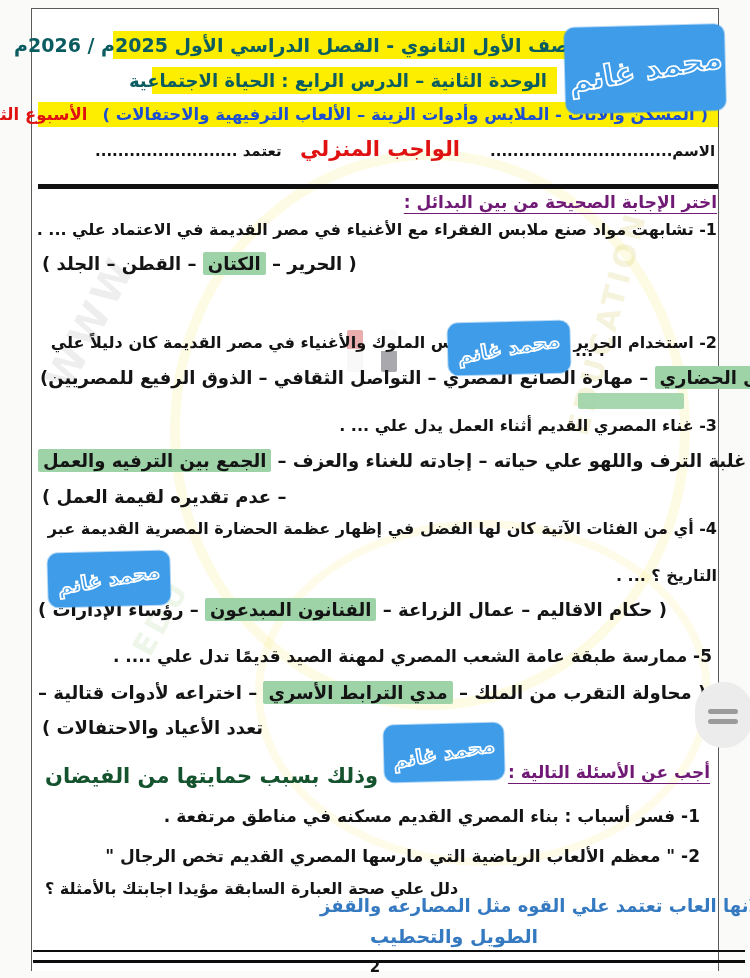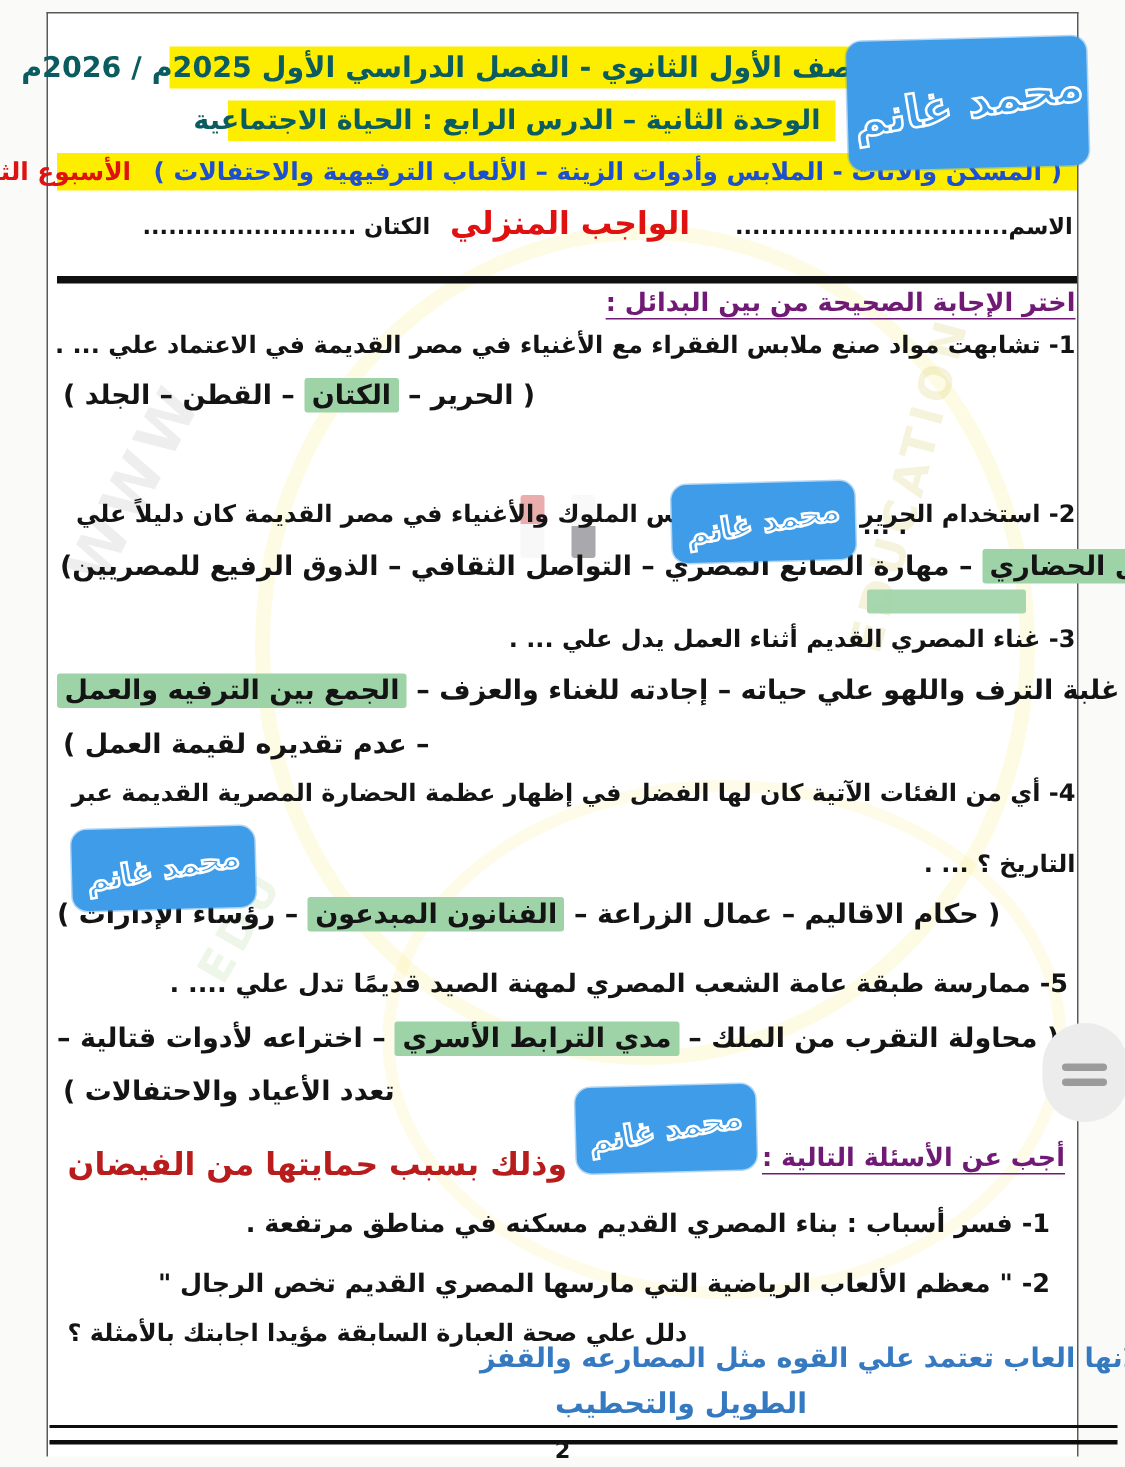--- a/index.html
+++ b/index.html
@@ -44,21 +44,21 @@
   }
   .stamp span{
     font-weight:bold; direction:rtl; color:transparent;
     -webkit-text-stroke:1.7px #ffffff; transform:rotate(-8deg); white-space:nowrap;
   }
   .stamp-1{left:565px; top:26px; width:160px; height:86px;} .stamp-1 span{font-size:30px;}
   .stamp-2{left:448px; top:322px; width:122px; height:52px;} .stamp-2 span{font-size:20px;}
   .stamp-3{left:48px; top:552px; width:122px; height:54px;} .stamp-3 span{font-size:20px;}
   .stamp-4{left:384px; top:724px; width:120px; height:57px;} .stamp-4 span{font-size:20px;}
 
-  .hand-green{color:#b91c1c; font-size:21px;}
+  .hand-green{color:#14532d; font-size:21px;}
   .hand-blue{color:#3579c0; font-size:18px;}
 
   .divider-thick{position:absolute; left:38px; top:184px; width:680px; height:5px; background:#101010; z-index:3;}
   .footer-rule{position:absolute; left:33px; top:950px; width:712px; height:8px;
     border-top:2.5px solid #0d0d0d; border-bottom:3.5px solid #0d0d0d; z-index:4;}
   .page-num{position:absolute; left:33px; top:958px; width:684px; text-align:center;
     font-size:15px; font-weight:bold; color:#141414; z-index:4;}
 
   .scroll-handle{
     position:absolute; left:695px; top:682px; width:57px; height:66px;
@@ -85,21 +85,21 @@
 
   <div class="line yellow teal" style="left:113px; top:31px; width:460px; text-align:center; font-size:19px;">الصف الأول الثانوي - الفصل الدراسي الأول 2025م / 2026م</div>
   <div class="line yellow teal" style="left:152px; top:67px; width:385px; text-align:center; font-size:18px;">الوحدة الثانية – الدرس الرابع : الحياة الاجتماعية</div>
   <div class="line yellow" style="left:38px; top:102px; width:660px; display:flex; justify-content:space-between; font-size:16.5px;">
     <span class="blue-print">( المسكن والأثاث  -  الملابس وأدوات الزينة  – الألعاب الترفيهية والاحتفالات )</span>
     <span class="red">الأسبوع الثاني عشر</span>
   </div>
 
   <div class="line" style="left:490px; top:142px; font-size:15px;">الاسم................................</div>
   <div class="line red" style="left:300px; top:137px; font-size:21px;">الواجب المنزلي</div>
-  <div class="line" style="left:95px; top:142px; font-size:15px;">الكتان .........................</div>
+  <div class="line" style="left:95px; top:142px; font-size:15px;">تعتمد .........................</div>
 
   <div class="divider-thick"></div>
 
   <div class="line red-underline" style="right:33px; top:192px; font-size:17px;">اختر الإجابة الصحيحة من بين البدائل :</div>
 
   <div class="line" style="right:33px; top:220px;">1- تشابهت مواد صنع ملابس الفقراء مع الأغنياء في مصر القديمة في الاعتماد علي ... .</div>
   <div class="line opt" style="left:42px; top:253px;">
     <span>( الحرير – </span><span class="ans">الكتان</span><span> – القطن – الجلد )</span>
   </div>
 

